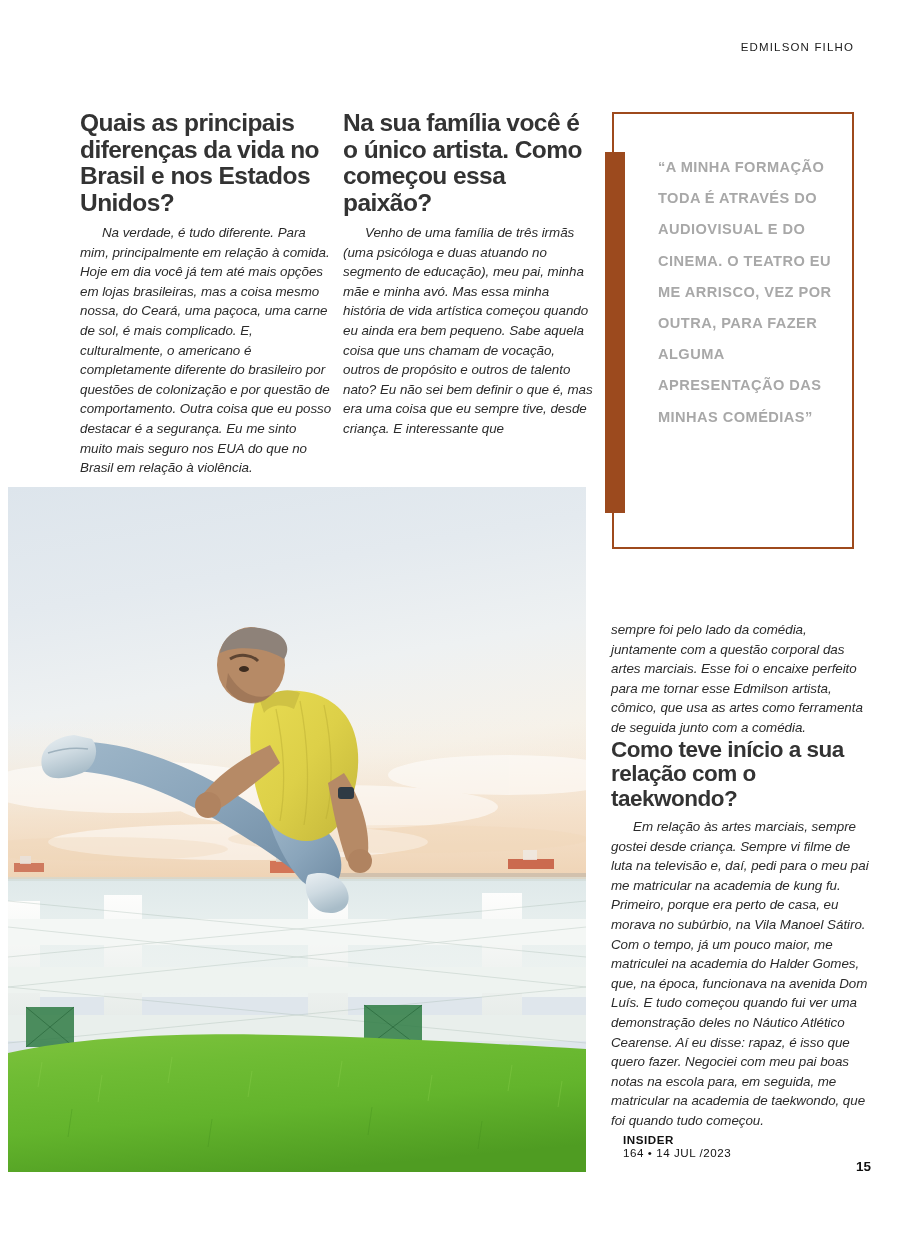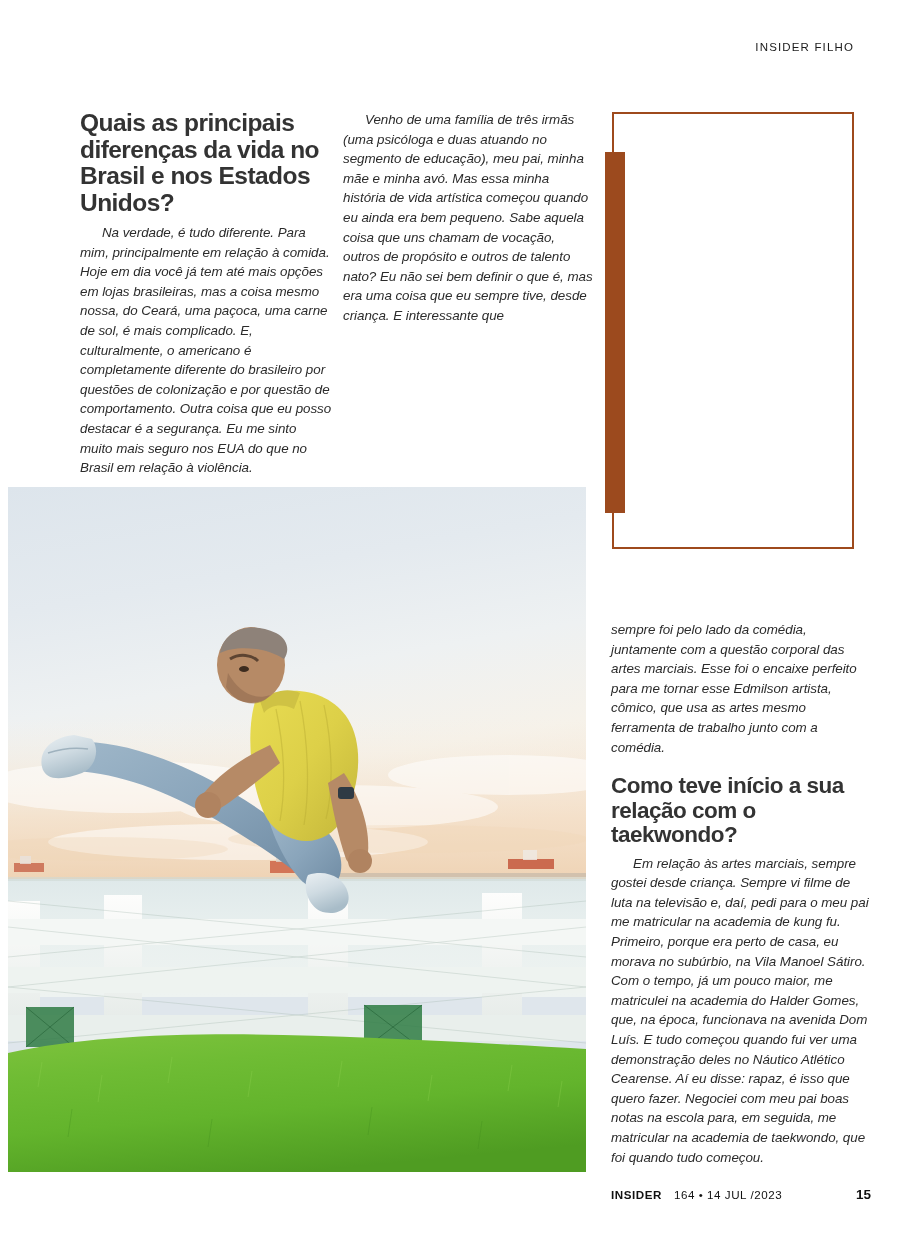--- a/index.html
+++ b/index.html
@@ -50,21 +50,20 @@
     font-weight: 700;
     color: #333333;
     letter-spacing: -0.55px;
     margin-bottom: 7px;
   }
 
   .col-3 h2.qhead {
     font-size: 22.5px;
     line-height: 24.5px;
     letter-spacing: -0.5px;
-    margin-top: 17px;
     margin-bottom: 6px;
   }
 
   p.body {
     text-indent: 22px;
     margin: 0;
     font-style: italic;
   }
   p.body.cont { text-indent: 0; }
 
@@ -110,58 +109,61 @@
     height: 685px;
     overflow: hidden;
     background: #dfe6ec;
   }
   .photo svg { display: block; width: 100%; height: 100%; }
 
   
   .footer {
     position: absolute;
     left: 611px;
-    top: 1187px;
+    top: 1133px;
     width: 260px;
     font-size: 11.6px;
     letter-spacing: 0.55px;
     color: #111111;
     display: flex;
     align-items: baseline;
+    flex-direction: column;
   }
   .footer .brand { font-weight: 700; }
   .footer .issue { font-weight: 400; margin-left: 12px; }
   .footer .folio {
     font-weight: 700;
     font-size: 13.5px;
     margin-left: auto;
     letter-spacing: 0;
   }
 </style>
 </head>
 <body>
 
 <div class="page">
 
-  <div class="running-head">INSIDER FILHO</div>
+  <div class="running-head">EDMILSON FILHO</div>
 
   <div class="col col-1">
     <h2 class="qhead">Quais as principais diferenças da vida no Brasil e nos Estados Unidos?</h2>
     <p class="body">Na verdade, é tudo diferente. Para mim, principalmente em relação à comida. Hoje em dia você já tem até mais opções em lojas brasileiras, mas a coisa mesmo nossa, do Ceará, uma paçoca, uma carne de sol, é mais complicado. E, culturalmente, o americano é completamente diferente do brasileiro por questões de colonização e por questão de comportamento. Outra coisa que eu posso destacar é a segurança. Eu me sinto muito mais seguro nos EUA do que no Brasil em relação à violência.</p>
   </div>
 
   <div class="col col-2">
+    <h2 class="qhead">Na sua família você é o único artista. Como começou essa paixão?</h2>
     <p class="body">Venho de uma família de três irmãs (uma psicóloga e duas atuando no segmento de educação), meu pai, minha mãe e minha avó. Mas essa minha história de vida artística começou quando eu ainda era bem pequeno. Sabe aquela coisa que uns chamam de vocação, outros de propósito e outros de talento nato? Eu não sei bem definir o que é, mas era uma coisa que eu sempre tive, desde criança. E interessante que</p>
   </div>
 
   <div class="quote-box"></div>
   <div class="quote-bar"></div>
+  <div class="quote-text">“A minha formação toda é através do audiovisual e do cinema. O teatro eu me arrisco, vez por outra, para fazer alguma apresentação das minhas comédias”</div>
 
   <div class="col col-3">
-    <p class="body cont">sempre foi pelo lado da comédia, juntamente com a questão corporal das artes marciais. Esse foi o encaixe perfeito para me tornar esse Edmilson artista, cômico, que usa as artes mesmo ferramenta de trabalho junto com a comédia.</p>
+    <p class="body cont">sempre foi pelo lado da comédia, juntamente com a questão corporal das artes marciais. Esse foi o encaixe perfeito para me tornar esse Edmilson artista, cômico, que usa as artes como ferramenta de seguida junto com a comédia.</p>
     <h2 class="qhead">Como teve início a sua relação com o taekwondo?</h2>
     <p class="body">Em relação às artes marciais, sempre gostei desde criança. Sempre vi filme de luta na televisão e, daí, pedi para o meu pai me matricular na academia de kung fu. Primeiro, porque era perto de casa, eu morava no subúrbio, na Vila Manoel Sátiro. Com o tempo, já um pouco maior, me matriculei na academia do Halder Gomes, que, na época, funcionava na avenida Dom Luís. E tudo começou quando fui ver uma demonstração deles no Náutico Atlético Cearense. Aí eu disse: rapaz, é isso que quero fazer. Negociei com meu pai boas notas na escola para, em seguida, me matricular na academia de taekwondo, que foi quando tudo começou.</p>
   </div>
 
   <div class="photo">
     <svg viewBox="0 0 578 685" preserveAspectRatio="none">
       <defs>
         <linearGradient id="sky" x1="0" y1="0" x2="0.25" y2="1">
           <stop offset="0" stop-color="#dde5ec"></stop>
           <stop offset="0.30" stop-color="#e4eaef"></stop>

